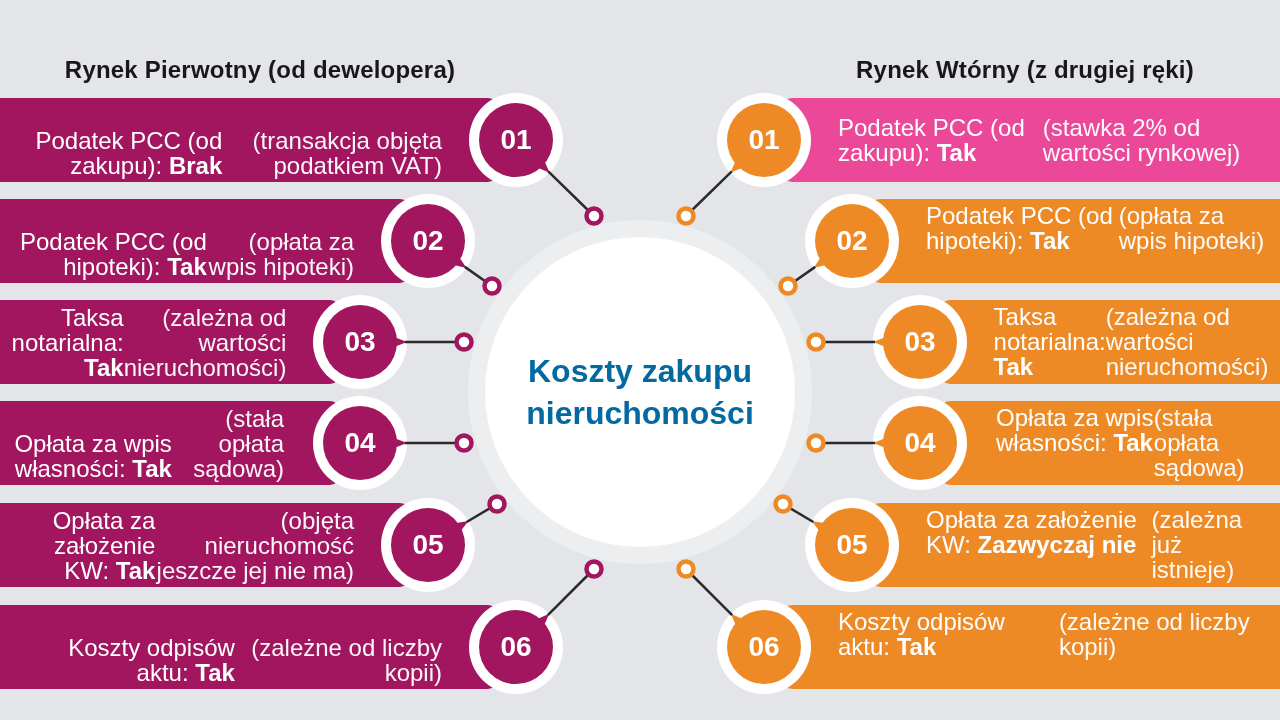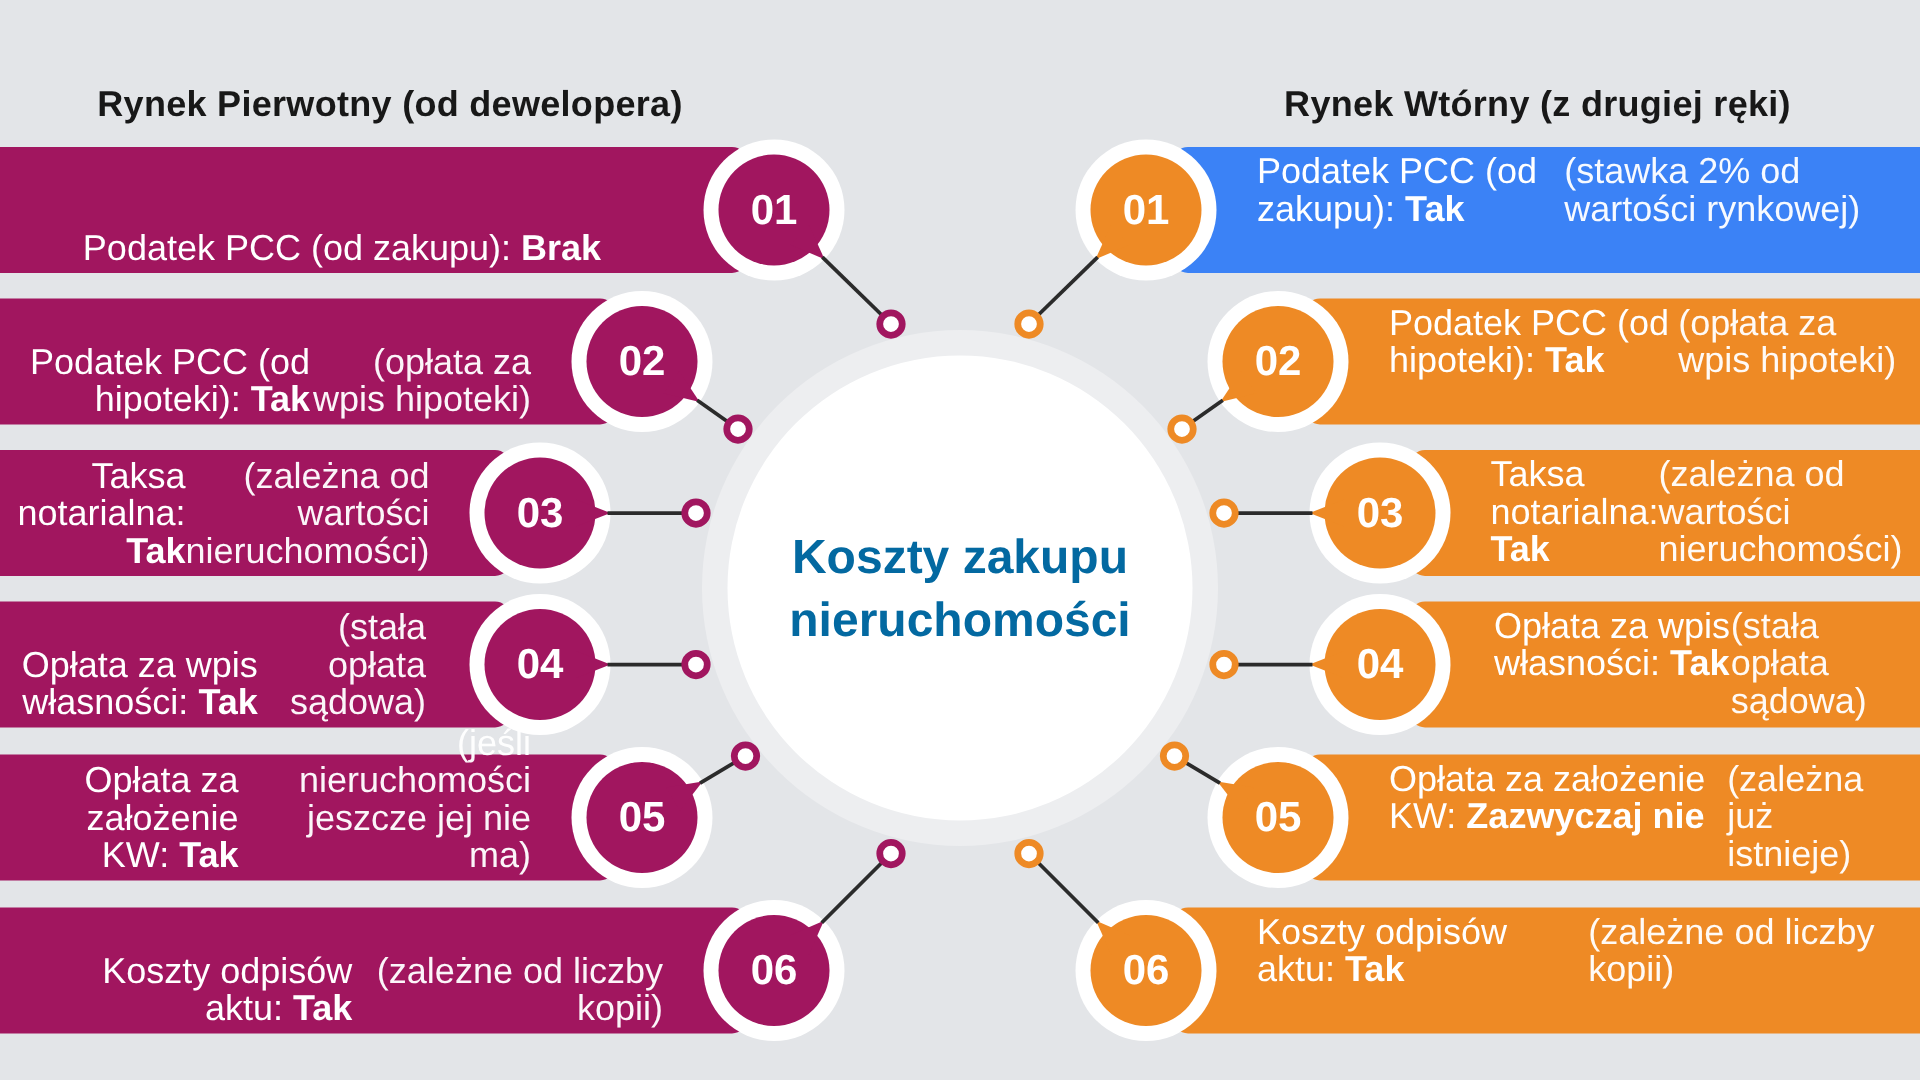--- a/index.html
+++ b/index.html
@@ -106,20 +106,21 @@
       <circle cx="816" cy="443" r="7.5" fill="#FFFFFF" stroke="#EE8A25" stroke-width="4.5"></circle>
       <polygon points="811.594862555034,520.9911502138607 835.9650287105546,525.0030078325099 826.7701500690546,540.4773157901564" fill="#EE8A25"></polygon>
       <line x1="813.3142301058836" y1="522.0128033962496" x2="783" y2="504" stroke="#2B2B2B" stroke-width="2.5"></line>
       <circle cx="783" cy="504" r="7.5" fill="#FFFFFF" stroke="#EE8A25" stroke-width="4.5"></circle>
       <polygon points="730.7659812842322,613.7659812842322 753.3933982822018,623.6654762208439 740.6654762208439,636.3933982822018" fill="#EE8A25"></polygon>
       <line x1="732.1801948466053" y1="615.1801948466053" x2="686" y2="569" stroke="#2B2B2B" stroke-width="2.5"></line>
       <circle cx="686" cy="569" r="7.5" fill="#FFFFFF" stroke="#EE8A25" stroke-width="4.5"></circle>
     </svg>
 <div class="bar left" style="top: 98px; height: 84px; left: 0px; width: 498px; background: rgb(161, 22, 95);">
       <div class="l1"><span>Podatek PCC (od zakupu):</span> <strong>Brak</strong></div>
+      <div class="note">(transakcja objęta podatkiem VAT)</div>
     </div>
     <div class="ring" style="left: 469px; top: 93px;"></div>
     <div class="bubble" style="left: 479px; top: 103px; background: rgb(161, 22, 95);">
       <span>01</span>
     </div>
     <div class="bar left" style="top: 199px; height: 84px; left: 0px; width: 410px; background: rgb(161, 22, 95);">
       <div class="l1"><span>Podatek PCC (od hipoteki):</span> <strong>Tak</strong></div>
       <div class="note">(opłata za wpis hipoteki)</div>
     </div>
     <div class="ring" style="left: 381px; top: 194px;"></div>
@@ -137,35 +138,35 @@
     <div class="bar left" style="top: 401px; height: 84px; left: 0px; width: 340px; background: rgb(161, 22, 95);">
       <div class="l1"><span>Opłata za wpis własności:</span> <strong>Tak</strong></div>
       <div class="note">(stała opłata sądowa)</div>
     </div>
     <div class="ring" style="left: 313px; top: 396px;"></div>
     <div class="bubble" style="left: 323px; top: 406px; background: rgb(161, 22, 95);">
       <span>04</span>
     </div>
     <div class="bar left" style="top: 503px; height: 84px; left: 0px; width: 410px; background: rgb(161, 22, 95);">
       <div class="l1"><span>Opłata za założenie KW:</span> <strong>Tak</strong></div>
-      <div class="note">(jeśli nieruchomości jeszcze jej nie ma)</div>
+      <div class="note">(objęta nieruchomość jeszcze jej nie ma)</div>
     </div>
     <div class="ring" style="left: 381px; top: 498px;"></div>
     <div class="bubble" style="left: 391px; top: 508px; background: rgb(161, 22, 95);">
       <span>05</span>
     </div>
     <div class="bar left" style="top: 605px; height: 84px; left: 0px; width: 498px; background: rgb(161, 22, 95);">
       <div class="l1"><span>Koszty odpisów aktu:</span> <strong>Tak</strong></div>
       <div class="note">(zależne od liczby kopii)</div>
     </div>
     <div class="ring" style="left: 469px; top: 600px;"></div>
     <div class="bubble" style="left: 479px; top: 610px; background: rgb(161, 22, 95);">
       <span>06</span>
     </div>
-    <div class="bar right" style="top: 98px; height: 84px; left: 782px; width: 498px; background: #3b82f6;">
+    <div class="bar right" style="top: 98px; height: 84px; left: 782px; width: 498px; background: #ec4899; align-items: center;">
       <div class="l1"><span>Podatek PCC (od zakupu):</span> <strong>Tak</strong></div>
       <div class="note">(stawka 2% od wartości rynkowej)</div>
     </div>
     <div class="ring" style="left: 717px; top: 93px;"></div>
     <div class="bubble" style="left: 727px; top: 103px; background: rgb(238, 138, 37);">
       <span>01</span>
     </div>
     <div class="bar right" style="top: 199px; height: 84px; left: 870px; width: 410px; background: rgb(238, 138, 37);">
       <div class="l1"><span>Podatek PCC (od hipoteki):</span> <strong>Tak</strong></div>
       <div class="note">(opłata za wpis hipoteki)</div>

